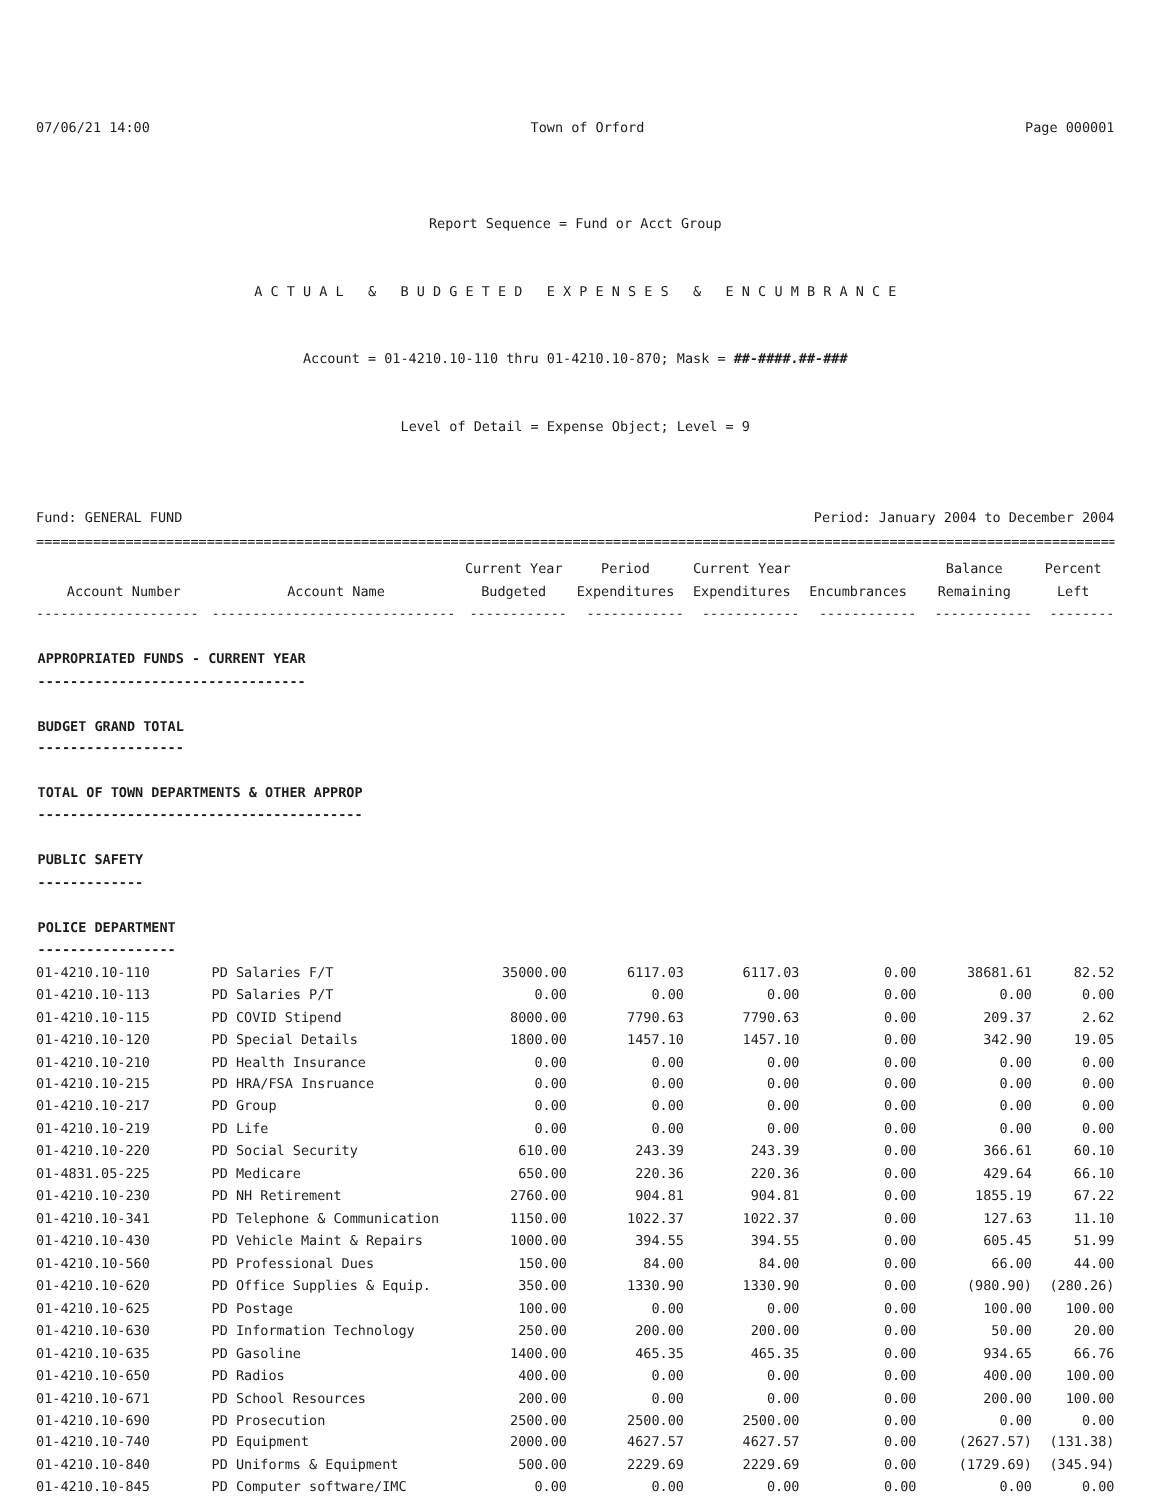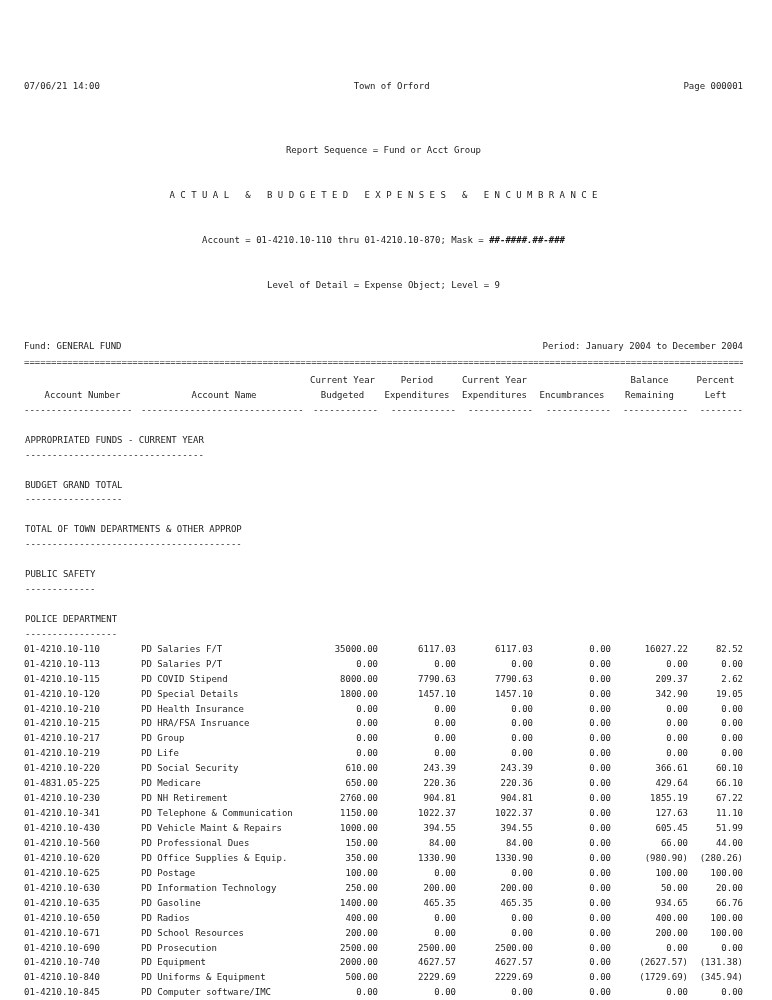--- a/index.html
+++ b/index.html
@@ -47,21 +47,21 @@
     font-size: 9px;
     line-height: 14.93px;
     height: 14.93px;
     padding: 0;
     white-space: nowrap;
     overflow: hidden;
     text-align: left;
   }
   table.report td:nth-child(n+3) { text-align: right; }
   table.report td.hdr  { text-align: center; }
-  table.report td.sec  { text-align: left; padding-left: 1px; }
+  table.report td.sec  { text-align: left; padding-left: 1px; font-weight: bold; }
   table.report td.sp   { height: 14.93px; }
 </style>
 </head>
 <body>
 
 <div class="page">
 
   <div class="text-area topline">
     <span>07/06/21 14:00</span>
     <span>Town of Orford</span>
@@ -169,21 +169,21 @@
         <tr>
           <td colspan="8" class="sec">-----------------</td>
         </tr>
         <tr>
           <td>01-4210.10-110</td>
           <td>PD Salaries F/T</td>
           <td>35000.00</td>
           <td>6117.03</td>
           <td>6117.03</td>
           <td>0.00</td>
-          <td>16027.22</td>
+          <td>38681.61</td>
           <td>82.52</td>
         </tr>
         <tr>
           <td>01-4210.10-113</td>
           <td>PD Salaries P/T</td>
           <td>0.00</td>
           <td>0.00</td>
           <td>0.00</td>
           <td>0.00</td>
           <td>0.00</td>

